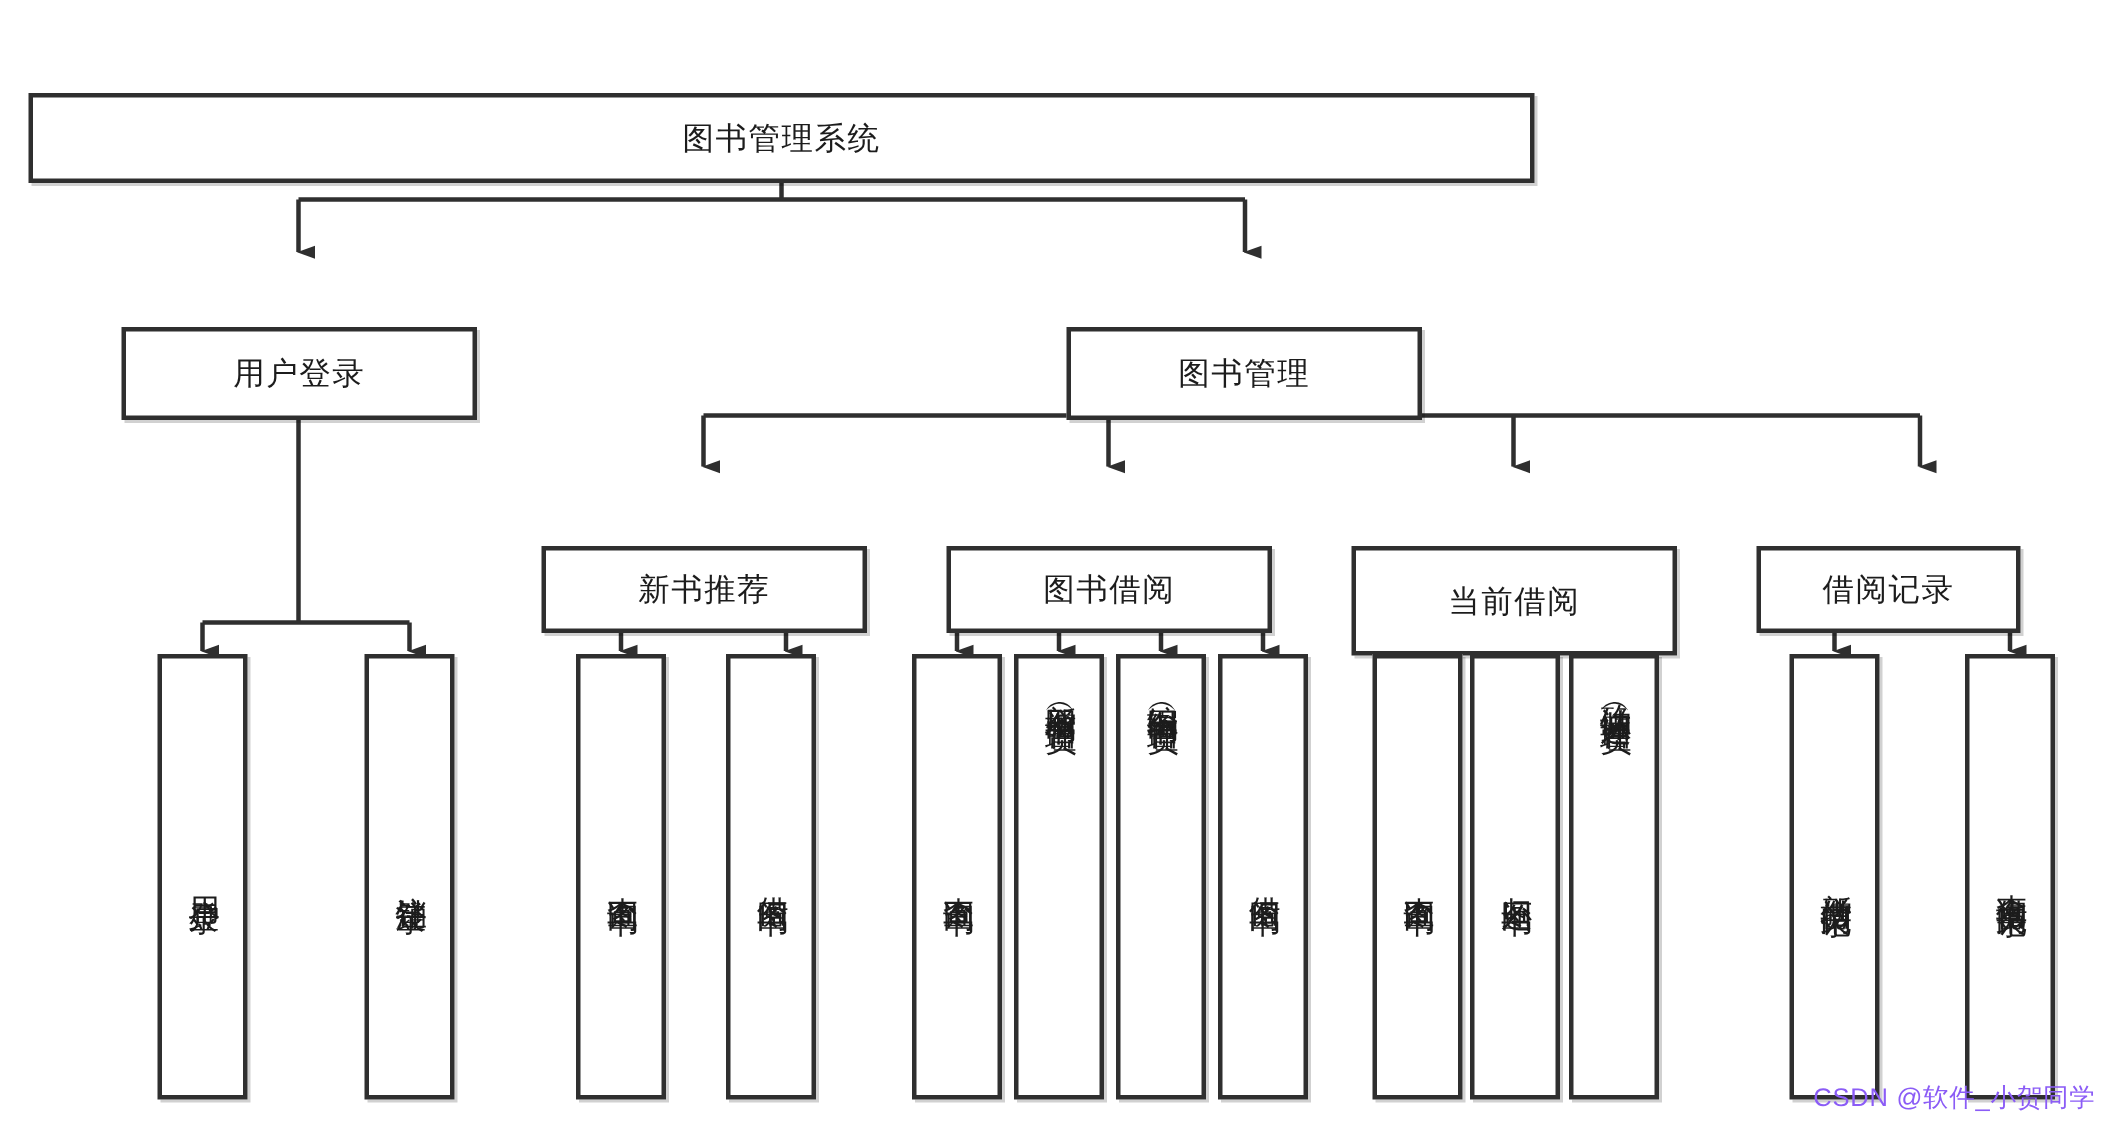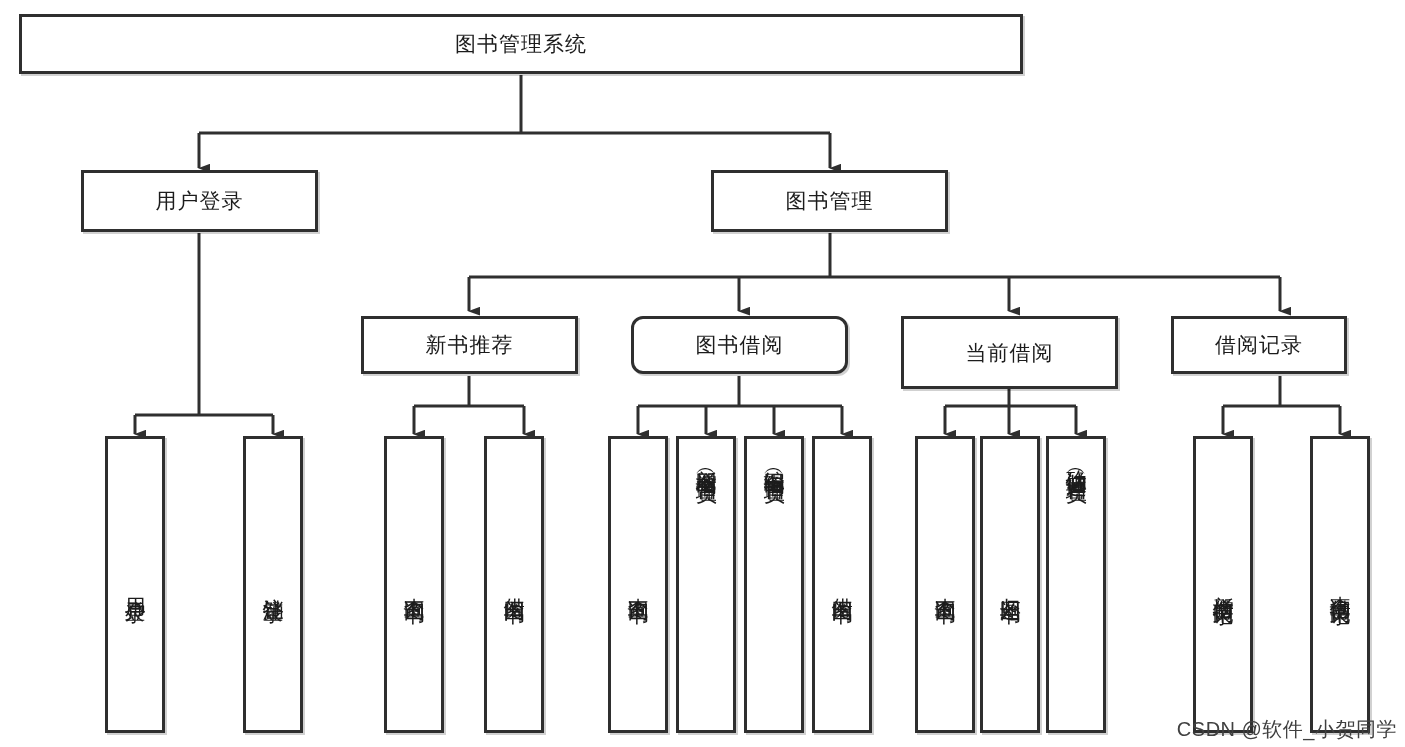--- a/index.html
+++ b/index.html
@@ -35,20 +35,21 @@
     border: 3px solid #2f2f2f;
     box-shadow: 2px 2px 0 rgba(0,0,0,0.18);
     display: flex;
     align-items: center;
     justify-content: center;
     color: #1c1c1c;
   }
   .node.h {
     font-size: 21px;
     letter-spacing: 1px;
+    margin-top: 48px;
   }
   .node .label-h {
     white-space: nowrap;
   }
 
   
   .node.v {
     align-items: flex-start;
     justify-content: center;
     padding-top: 14px;
@@ -71,22 +72,22 @@
   
   #node-root {
     border-width: 3px;
   }
 
   
   #watermark {
     position: absolute;
     right: 8px;
     bottom: 4px;
-    font-size: 20px;
-    color: #404040;
+    font-size: 17px;
+    color: #8b5cf6;
     white-space: nowrap;
     letter-spacing: 0.5px;
   }
 </style>
 </head>
 <body>
 
 <div id="canvas">
 
   <svg id="wires" viewBox="0 0 1405 747" width="1405" height="747" xmlns="http://www.w3.org/2000/svg">
@@ -148,21 +149,21 @@
   </div>
 
   <div class="node h" style="left:711px; top:170px; width:237px; height:62px;text-align:right;">
     <span class="label-h">图书管理</span>
   </div>
 
   <div class="node h" style="left:361px; top:316px; width:217px; height:58px;align-items:center;">
     <span class="label-h">新书推荐</span>
   </div>
 
-  <div class="node h" style="left:631px; top:316px; width:217px; height:58px;border-radius:12px;">
+  <div class="node h" style="left:631px; top:316px; width:217px; height:58px;">
     <span class="label-h">图书借阅</span>
   </div>
 
   <div class="node h" style="left:901px; top:316px; width:217px; height:73px;">
     <span class="label-h">当前借阅</span>
   </div>
 
   <div class="node h" style="left:1171px; top:316px; width:176px; height:58px;">
     <span class="label-h">借阅记录</span>
   </div>

